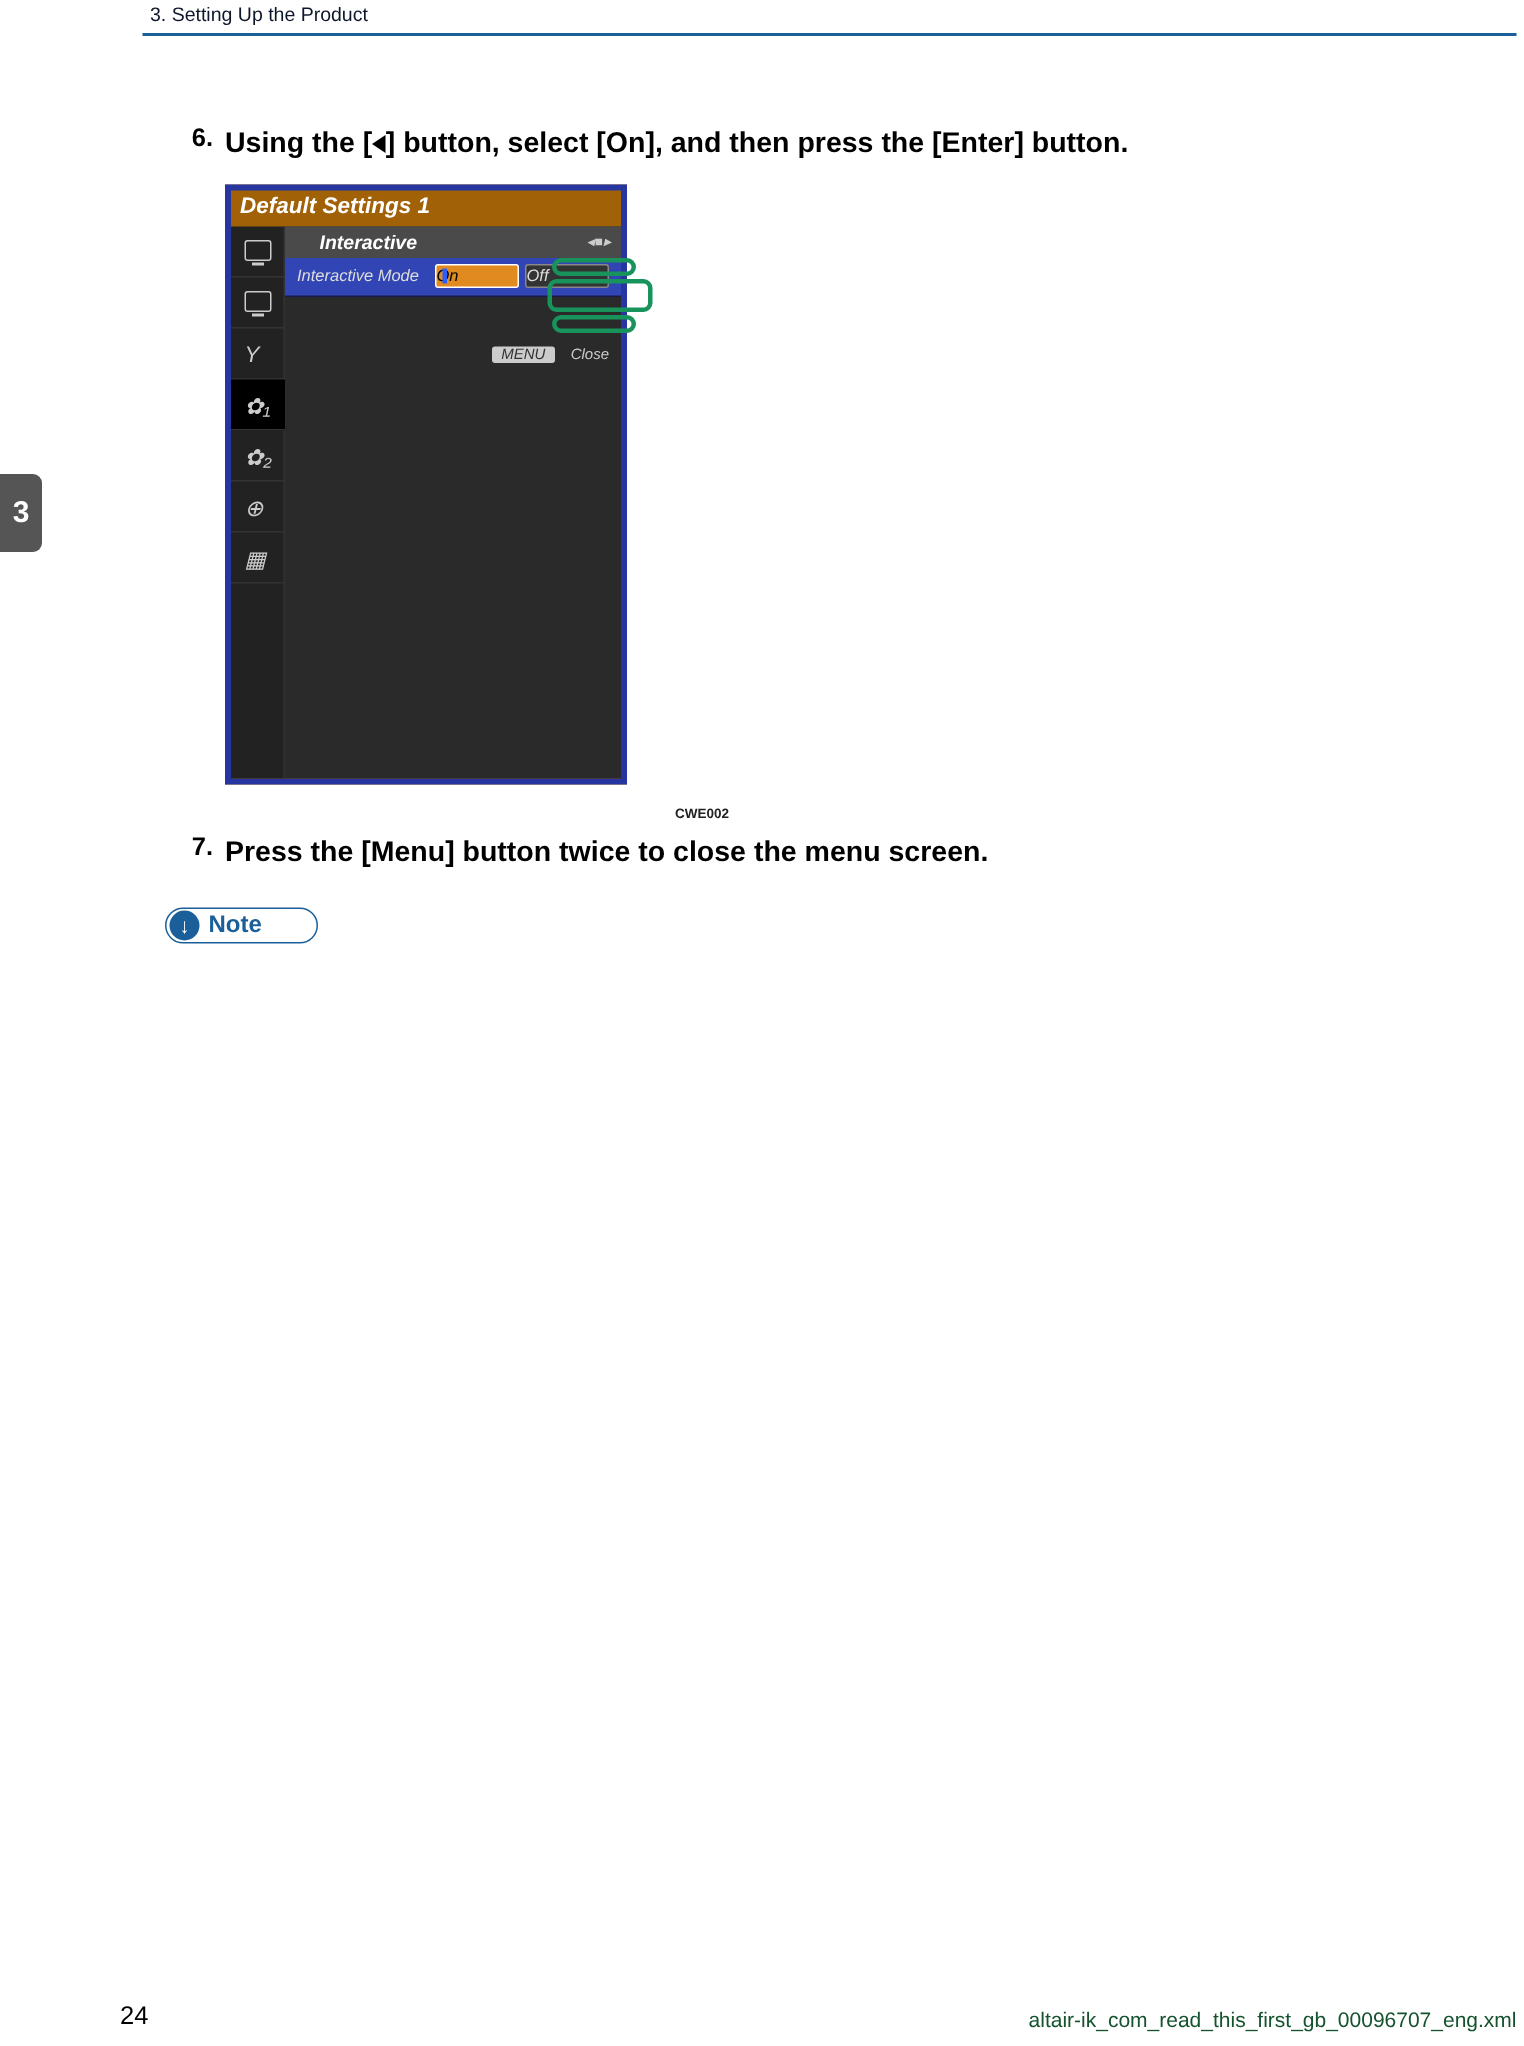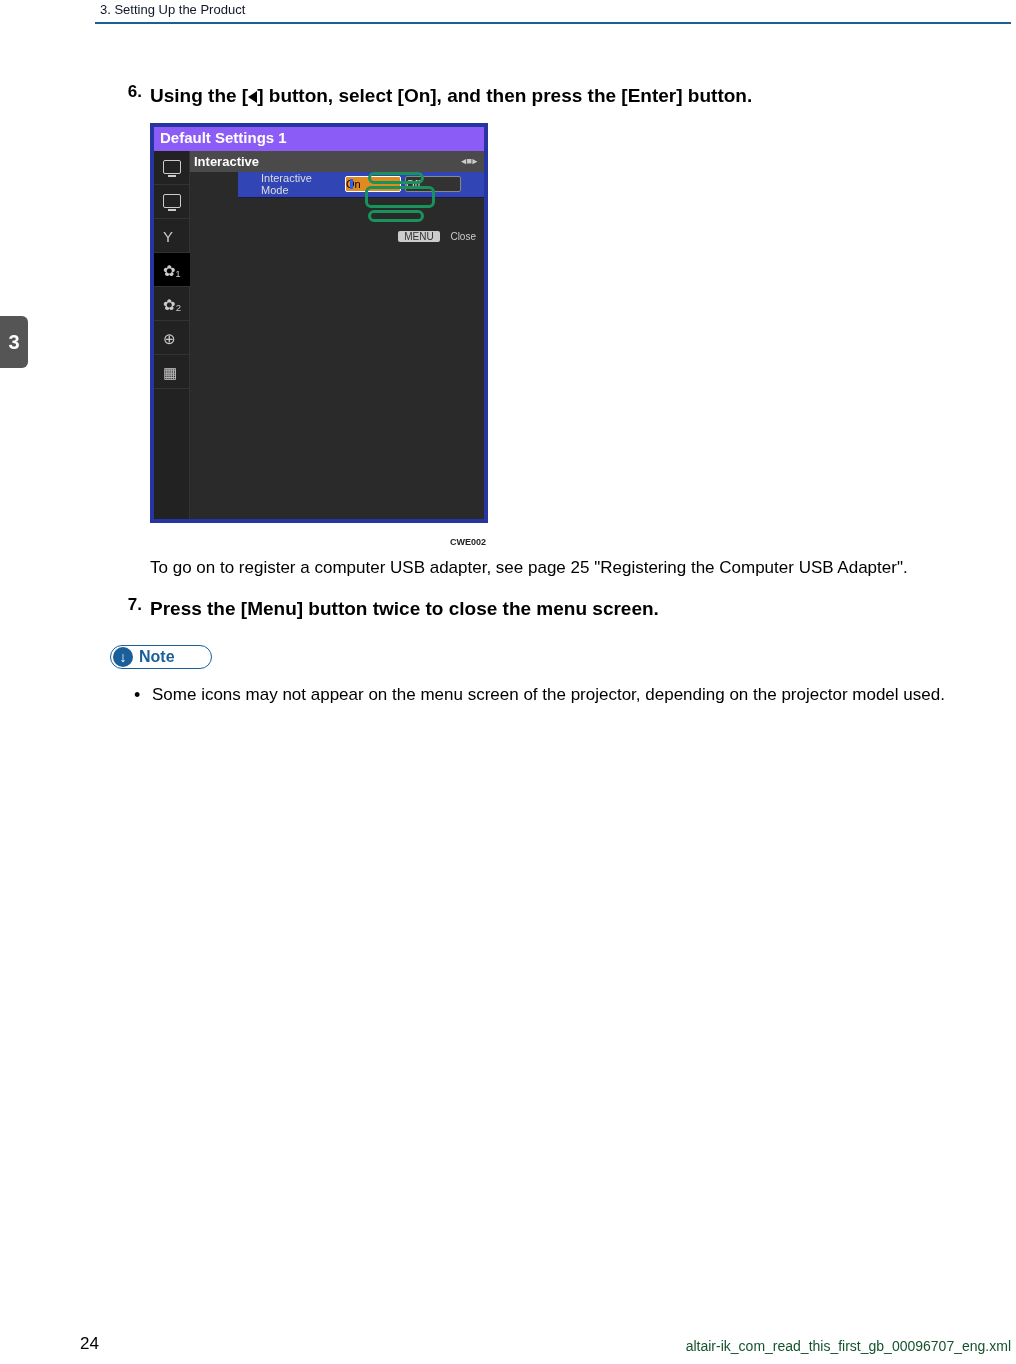--- a/index.html
+++ b/index.html
@@ -82,28 +82,29 @@
     vertical-align: -1px;
   }
 
   
   .osd-wrap {
     margin: 12px 0 8px 40px;
     position: relative;
     width: 338px;
   }
   .osd {
-    width: 338px;
+    width: 268px;
     height: 400px;
-    background: #8b5cf6;
+    background: #a16207;
     border: 4px solid #2735a0;
     position: relative;
     color: #ddd;
     font-family: Arial, sans-serif;
     font-size: 12px;
+    font-style: italic;
   }
   .osd-title {
     position: absolute;
     top: 2px; left: 6px;
     font-weight: bold;
     font-size: 15px;
     color: #fff;
   }
   .osd-sidebar {
     position: absolute;
@@ -129,40 +130,39 @@
   .osd-main {
     position: absolute;
     left: 36px; right: 0; top: 24px; bottom: 0;
     background: #2a2a2a;
   }
   .osd-section {
     background: #4a4a4a;
     color: #fff;
     font-weight: bold;
     font-size: 13px;
-    padding: 3px 4px;
+    padding: 3px 23px;
     position: relative;
   }
   .osd-arrows {
     position: absolute;
     right: 8px; top: 5px;
     font-size: 9px;
     color: #ccc;
     letter-spacing: -1px;
   }
   .osd-row {
     display: flex;
     align-items: center;
-    padding: 4px 23px;
+    padding: 4px 8px;
     background: #2f3a6e;
     border-bottom: 1px solid #1a1a4a;
     height: 26px;
     font-size: 11px;
     color: #ddd;
-    margin-left: 48px;
   }
   .osd-row.hl {
     background: #3145b5;
   }
   .osd-label { flex: 1; }
   .osd-opt {
     width: 56px;
     text-align: left;
     border: 1px solid #888;
     border-radius: 2px;
@@ -347,34 +347,32 @@
         </div>
 
         <div class="highlight-mark hm1"></div>
         <div class="highlight-mark hm2"></div>
         <div class="highlight-mark hm3"></div>
       </div>
     </div>
     <div class="img-code">CWE002</div>
   </div>
 
-  <div class="step-body">To go on to register a computer USB adapter, see page 25 "Registering the Computer USB Adapter".</div>
 
   
   <div class="step">
     <div class="step-num">7.</div>
     <div class="step-text">Press the [Menu] button twice to close the menu screen.</div>
   </div>
 
   
   <div class="note-badge">
     <span class="note-circle">↓</span>
     <span class="note-text">Note</span>
   </div>
 
   <ul class="bullets">
-    <li>Some icons may not appear on the menu screen of the projector, depending on the projector model used.</li>
   </ul>
 
 </div>
 
 <div class="page-footer-left">24</div>
 <div class="page-footer-right">altair-ik_com_read_this_first_gb_00096707_eng.xml</div>
 
 </body></html>

